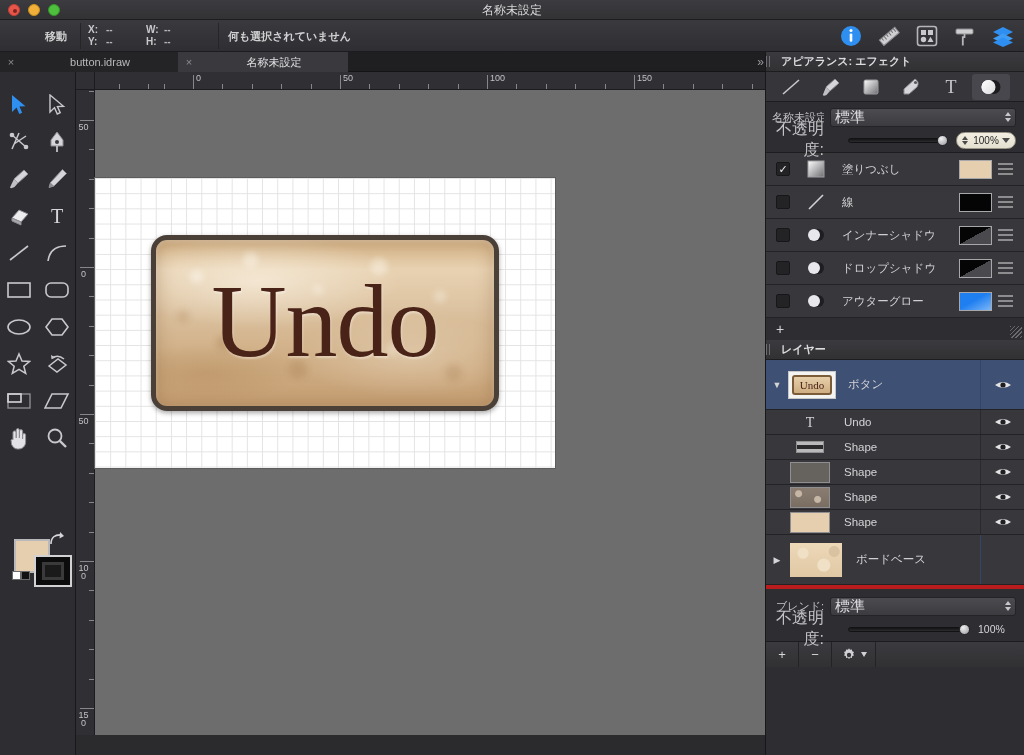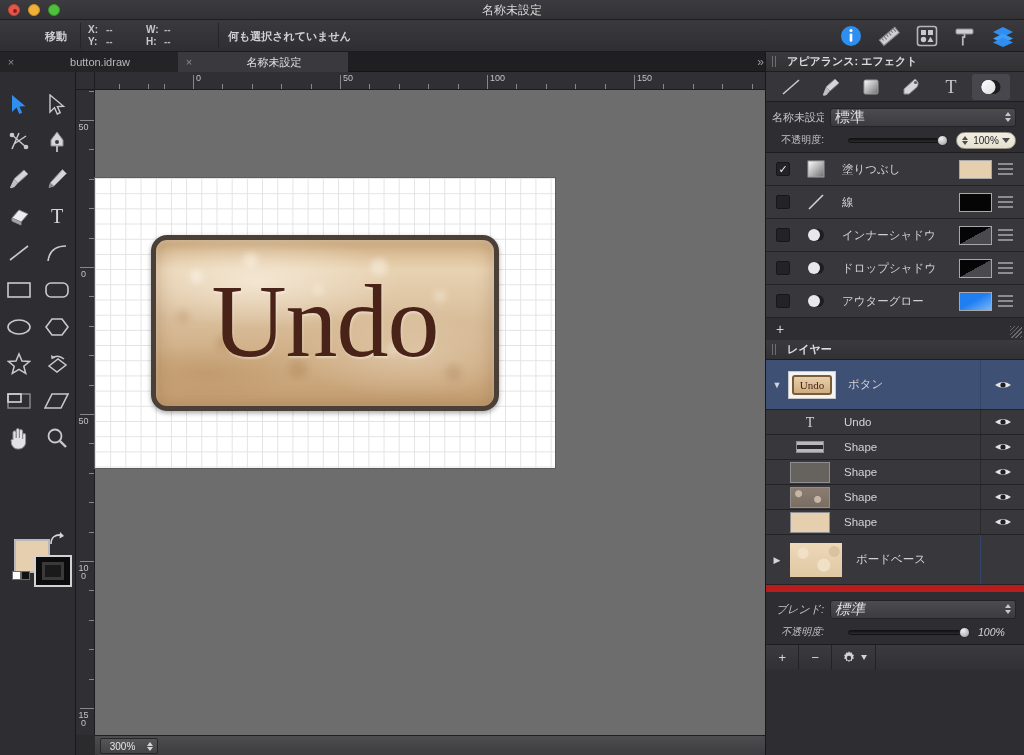--- a/index.html
+++ b/index.html
@@ -193,21 +193,21 @@
   .stepper i.down { border-top:4px solid #d6d6d8; }
 
   
   .inspector {
     position:absolute; left:765px; top:52px; width:259px; height:703px;
     background:#2e2e32; border-left:1px solid #18181a;
   }
   .panel-head {
     height:20px; background:linear-gradient(#3b3b3f,#313134);
     border-bottom:1px solid #1d1d20;
-    display:flex; align-items:center; padding-left:6px;
+    display:flex; align-items:center; 
     font-size:11px; color:#dcdcde; font-weight:bold;
   }
   .grip { width:10px; height:11px; margin-right:5px; display:flex; gap:2px; }
   .grip i { width:1px; height:11px; background:#6e6e72; display:block; }
 
   .eff-tabs {
     height:30px; background:#35353a; border-bottom:1px solid #1d1d20;
     display:flex; align-items:center; padding-left:6px; gap:2px;
   }
   .eff-tab { width:38px; height:26px; display:flex; align-items:center; justify-content:center;
@@ -222,21 +222,21 @@
     border:1px solid #242427; border-radius:3px; display:flex; align-items:center;
     padding:0 4px; font-size:15px; color:#dedee0; position:relative;
   }
   .select .arrows { position:absolute; right:4px; display:flex; flex-direction:column; gap:2px; }
   .select .arrows i { width:0; height:0; border-left:3px solid transparent;
                       border-right:3px solid transparent; }
   .select .arrows i.up   { border-bottom:4px solid #c8c8ca; }
   .select .arrows i.down { border-top:4px solid #c8c8ca; }
 
   .opac-row { height:24px; display:flex; align-items:center; padding:0 8px 0 6px; }
-  .opac-row .lbl { font-size:10px; color:#c4c4c7; width:52px; text-align:right; margin-right:24px; }
+  .opac-row .lbl { font-size:16px; color:#c4c4c7; width:52px; text-align:right; margin-right:24px; }
   .slider { flex:1; height:8px; position:relative; margin-right:8px; }
   .slider .track {
     position:absolute; left:0; right:0; top:2px; height:5px;
     background:linear-gradient(#141416,#2c2c30); border-radius:3px;
     border:1px solid #121214;
   }
   .slider .knob {
     position:absolute; right:0; top:-1px; width:11px; height:11px; border-radius:50%;
     background:radial-gradient(circle at 35% 30%, #f0f0f2, #9a9a9e);
     border:1px solid #2a2a2d;
@@ -296,21 +296,21 @@
   .lay-name { flex:1; font-size:11.5px; color:#d4d4d6; margin-left:12px; }
   .lay-icoslot { width:44px; display:flex; align-items:center; justify-content:center; }
   .lay-eye { width:44px; display:flex; align-items:center; justify-content:center;
              border-left:1px solid #2a2a2d; height:100%; }
   .lay-row.group .lay-eye { border-left:1px solid #34456a; }
   .mini-shape { width:28px; height:12px; border:1px solid #8f8f92; }
   .lay-thumb-sm { width:40px; height:21px; border:1px solid #8f8f92; }
   .lay-scroll { position:absolute; right:1px; top:2px; width:7px; height:150px;
                 background:#6c6c70; border-radius:4px; }
 
-  .layers-foot { border-top:7px solid #b91c1c;font-style:italic; }
+  .layers-foot { border-top:4px solid #b91c1c; }
   .foot-btns { height:26px; display:flex; align-items:stretch;
                background:linear-gradient(#3b3b3f,#313134); border-top:1px solid #1d1d20; }
   .foot-btn { width:33px; display:flex; align-items:center; justify-content:center;
               border-right:1px solid #232326; color:#d8d8da; font-size:13px; }
 </style>
 </head>
 <body>
 
 <div id="app">
 
@@ -602,29 +602,20 @@
   </div>
 
   <div class="canvas-area"></div>
   <div class="artboard">
     <div class="undo-btn">
       <div class="undo-grain"></div>
       <div class="undo-label">Undo</div>
     </div>
   </div>
 
-  <div class="statusbar">
-    <div class="zoombox">
-      <span class="val">300%</span>
-      <span class="stepper">
-          <i class="up"></i>
-          <i class="down"></i>
-        </span>
-    </div>
-  </div>
 
   <div class="inspector">
 
     <div class="panel-head">
       <span class="grip">
           <i></i>
           <i></i>
         </span>
       <span>アピアランス: エフェクト</span>
     </div>

